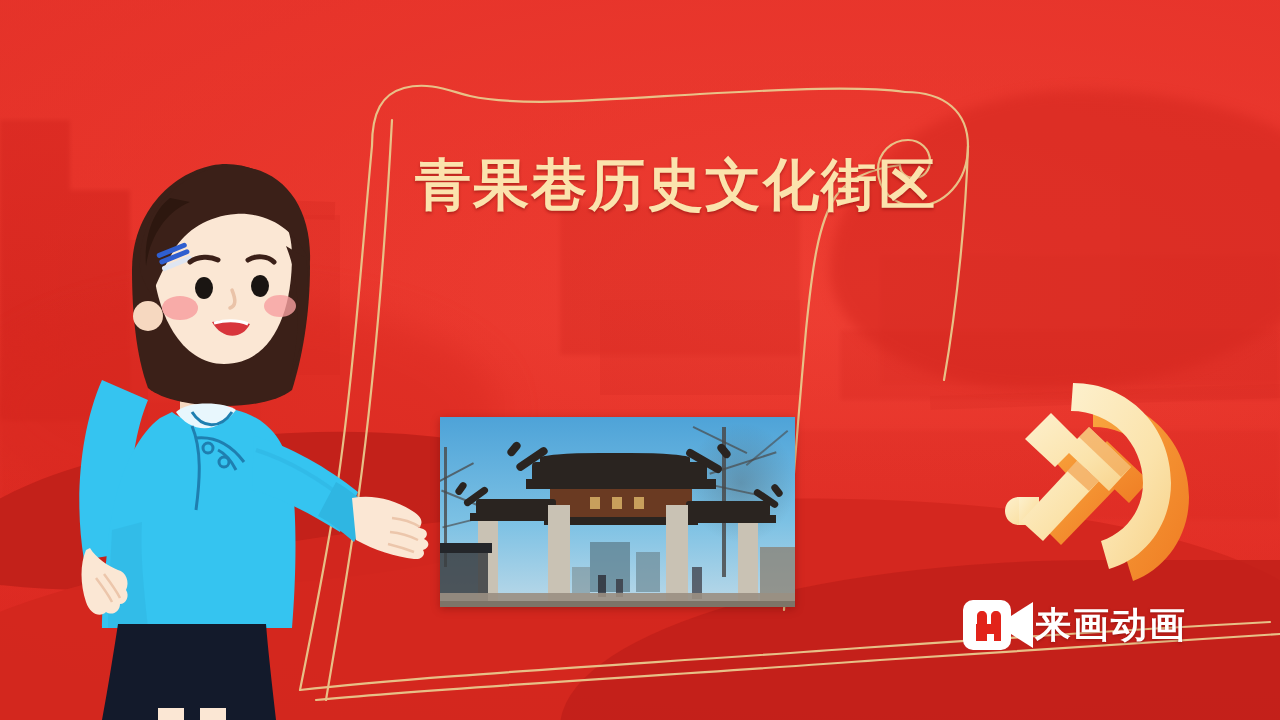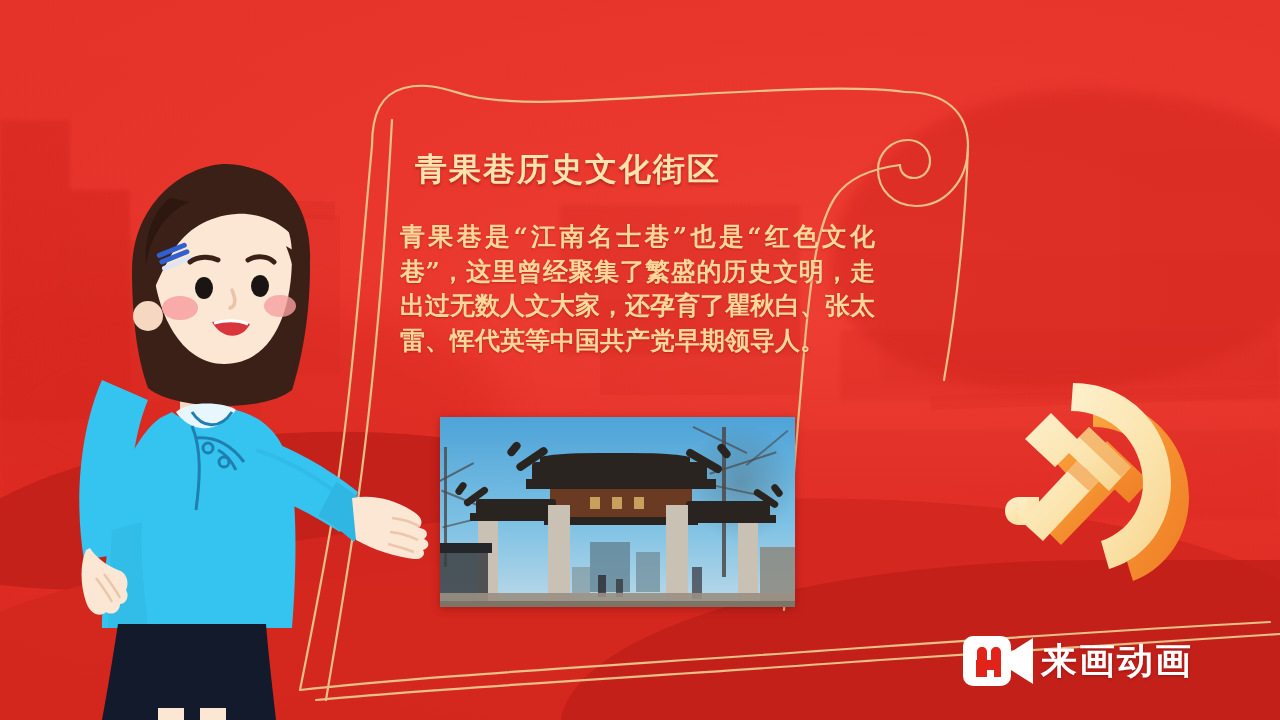--- a/index.html
+++ b/index.html
@@ -60,21 +60,21 @@
     border-radius:48% 52% 60% 40% / 60% 40% 60% 40%;
     background:#d4271f;opacity:.55;filter:blur(6px);
   }
 
   
   .scroll-svg{position:absolute;left:0;top:0;width:1280px;height:720px;pointer-events:none;}
 
   
   .title{
     position:absolute;left:415px;top:148px;
-    font-size:32px;font-weight:700;letter-spacing:2px;
+    font-size:56px;font-weight:700;letter-spacing:2px;
     color:#fbe3ad;
     font-family:"DejaVu Sans","Liberation Sans",sans-serif;
     text-shadow:0 2px 3px rgba(120,12,8,.45);
     white-space:nowrap;
   }
   .body-text{
     position:absolute;left:400px;top:220px;width:475px;
     font-size:25px;line-height:1.38;
     font-family:"DejaVu Serif","Liberation Serif",serif;
     font-weight:700;
@@ -98,21 +98,21 @@
   .ph.ground{background:#9a8f82;}
   .ph.tree{background:#4a4a4a;}
   .ph.plaque{background:#6a3a22;}
 
   
   .emblem{position:absolute;left:985px;top:375px;width:240px;height:215px;}
 
   
   .logo{
     position:absolute;left:963px;top:596px;
-    display:flex;align-items:center;gap:6px;margin-top:36px;
+    display:flex;align-items:center;gap:0;
   }
   .logo-mark{
     width:72px;height:58px;position:relative;
   }
   .logo-text{
     font-size:36px;font-weight:700;color:#ffffff;letter-spacing:2px;
     font-family:"DejaVu Sans","Liberation Sans",sans-serif;
     text-shadow:0 1px 3px rgba(110,10,6,.5);
     white-space:nowrap;
   }
@@ -178,21 +178,20 @@
       <path d="M914,178 C905,178 900,172 900,165"></path>
 
       <path d="M900,165 C876,168 850,176 836,196 C818,222 812,270 806,330 C798,420 790,520 784,610"></path>
 
       <path d="M968,146 C966,210 958,300 944,380"></path>
     </g>
   </svg>
 
   <div class="title">青果巷历史文化街区</div>
 
-  <div class="body-text">青果巷是“江南名士巷”也是“红色文化巷”，这里曾经聚集了繁盛的历史文明，走出过无数人文大家，还孕育了瞿秋白、张太雷、恽代英等中国共产党早期领导人。</div>
 
   <div class="photo">
     <div class="sky"></div>
 
     <div class="ph tree" style="left:4px;top:30px;width:3px;height:120px;opacity:.8;"></div>
     <div class="ph tree" style="left:-6px;top:55px;width:42px;height:2px;transform:rotate(-28deg);opacity:.75;"></div>
     <div class="ph tree" style="left:0px;top:80px;width:40px;height:2px;transform:rotate(22deg);opacity:.7;"></div>
     <div class="ph tree" style="left:2px;top:105px;width:36px;height:2px;transform:rotate(-14deg);opacity:.65;"></div>
 
     <div class="ph tree" style="left:282px;top:10px;width:4px;height:150px;opacity:.85;"></div>

